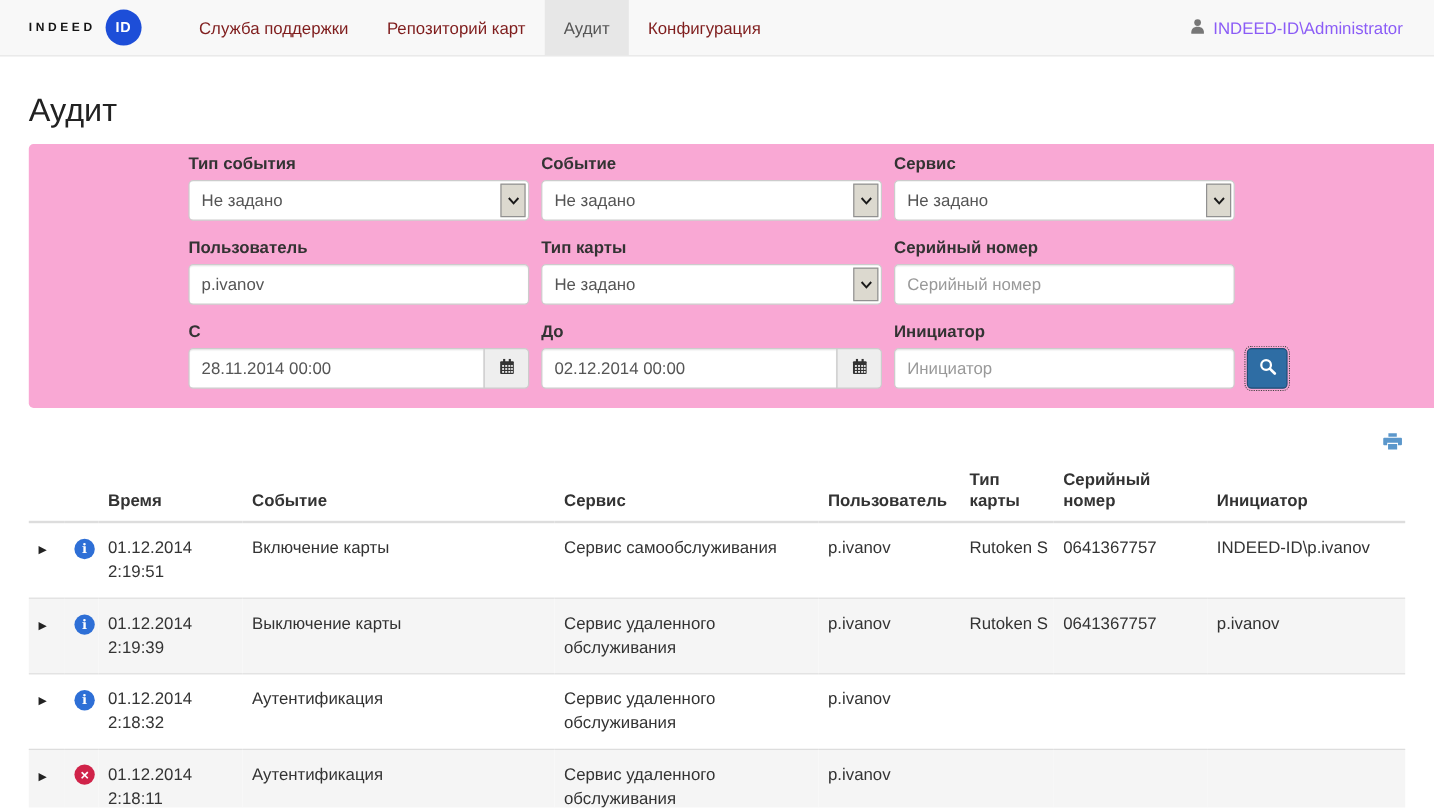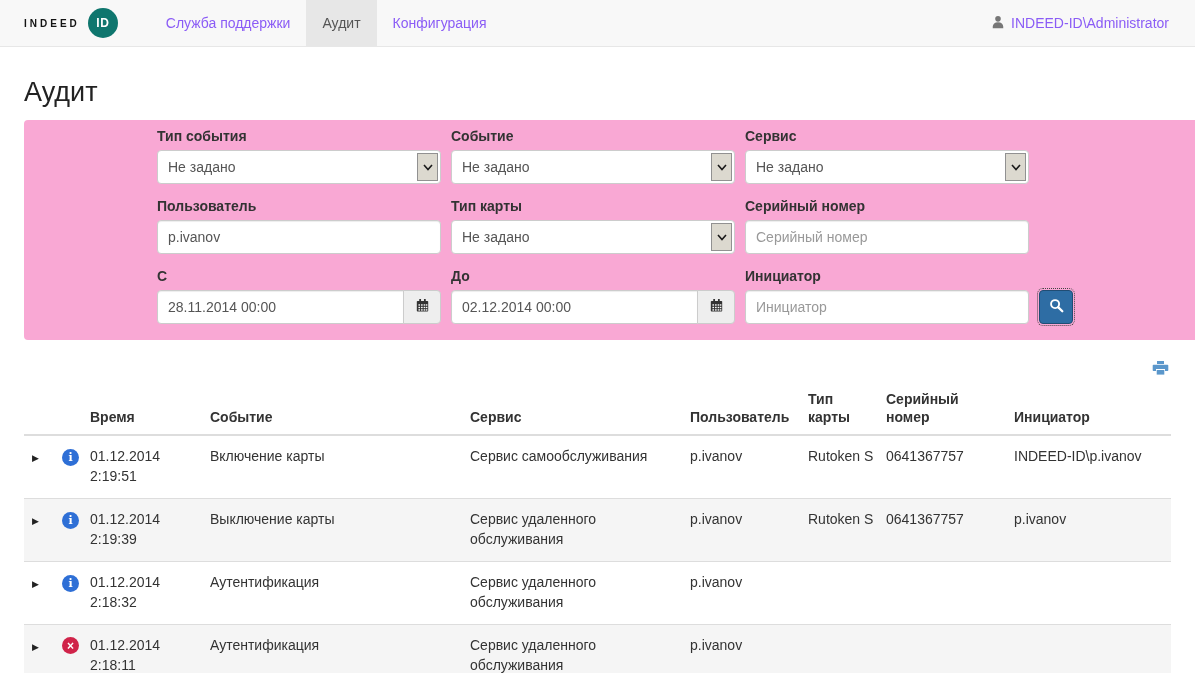--- a/index.html
+++ b/index.html
@@ -4,24 +4,24 @@
 <style>
   * { margin:0; padding:0; box-sizing:border-box; }
   html,body { width:1195px; height:673px; overflow:hidden; background:#fff;
     font-family:"Liberation Sans", sans-serif; font-size:14px; color:#333; }
 
   
   .navbar { height:47px; background:#f8f8f8; border-bottom:1px solid #e7e7e7;
     display:flex; align-items:stretch; }
   .brand { display:flex; align-items:center; gap:8px; padding:0 14px 0 24px; cursor:pointer; }
   .brand-text { font-weight:700; font-size:10px; letter-spacing:3px; color:#141414; }
-  .brand-badge { width:30px; height:30px; border-radius:50%; background:#0f766e; color:#fff;
+  .brand-badge { width:30px; height:30px; border-radius:50%; background:#1d4ed8; color:#fff;
     font-weight:700; font-size:12px; letter-spacing:.5px; display:flex; align-items:center; justify-content:center; }
   .nav-items { display:flex; align-items:stretch; margin-left:18px; }
-  .nav-item { display:flex; align-items:center; padding:0 16px; color:#8b5cf6; font-size:14px;
+  .nav-item { display:flex; align-items:center; padding:0 16px; color:#7f1d1d; font-size:14px;
     text-decoration:none; cursor:pointer; }
   .nav-item.active { background:#e7e7e7; color:#555; }
   .nav-user { margin-left:auto; display:flex; align-items:center; gap:6px; padding-right:26px;
     color:#8b5cf6; cursor:pointer; }
 
   
   .page-title { font-size:27px; font-weight:400; color:#222; margin:30px 0 12px 24px; }
 
   
   .filter-panel { margin:0 24px; width:1194px; background:#f9a8d4; border-radius:4px;
@@ -78,20 +78,21 @@
 </head>
 <body>
 
 <nav class="navbar">
   <div class="brand">
     <span class="brand-text">INDEED</span>
     <span class="brand-badge">ID</span>
   </div>
   <div class="nav-items">
     <a class="nav-item">Служба поддержки</a>
+    <a class="nav-item">Репозиторий карт</a>
     <a class="nav-item active">Аудит</a>
     <a class="nav-item">Конфигурация</a>
   </div>
   <div class="nav-user">
     <span><svg width="14" height="14" viewBox="0 0 16 16" fill="#777">
           <circle cx="8" cy="4.4" r="3.2"></circle>
           <path d="M8 8.4c-3.7 0-6 2.1-6 5.1V15h12v-1.5c0-3-2.3-5.1-6-5.1z"></path>
         </svg></span>
     <span>INDEED-ID\Administrator</span>
   </div>

